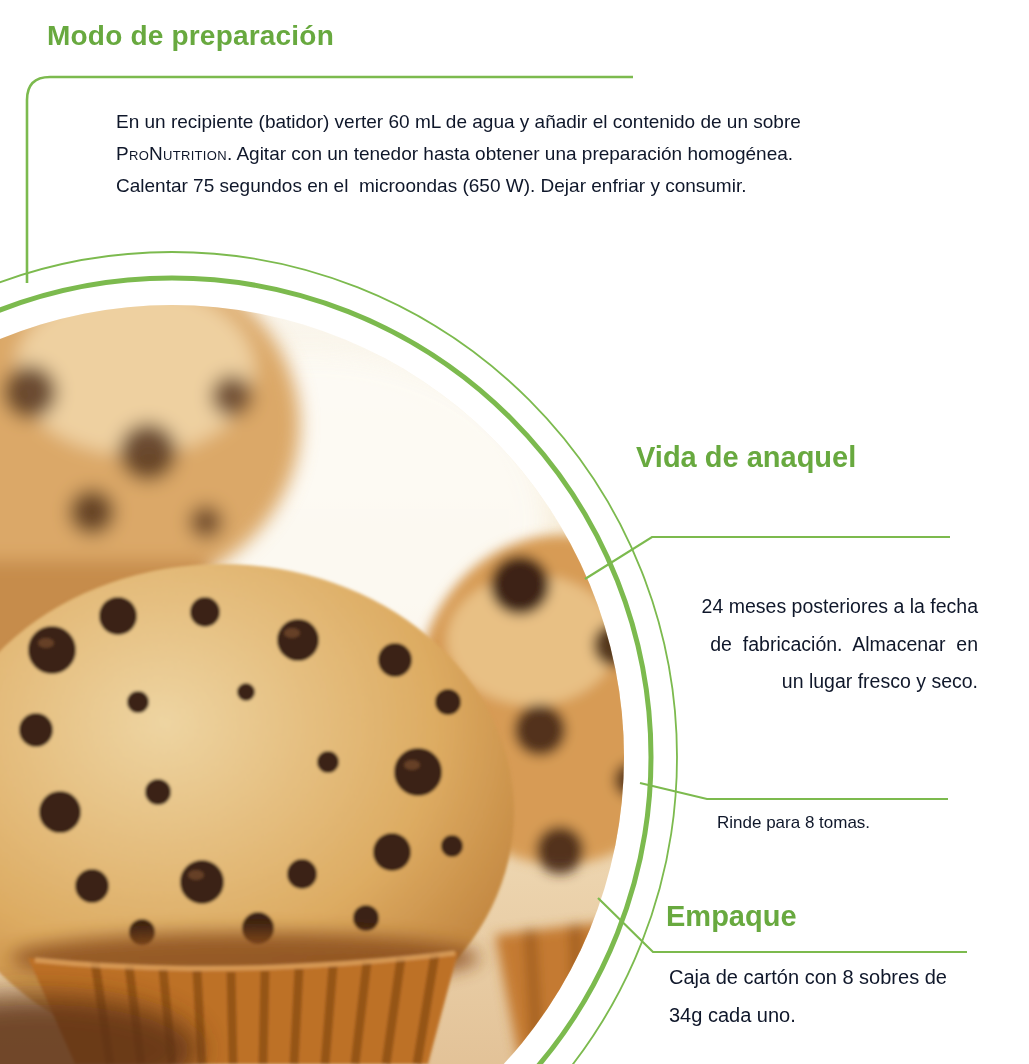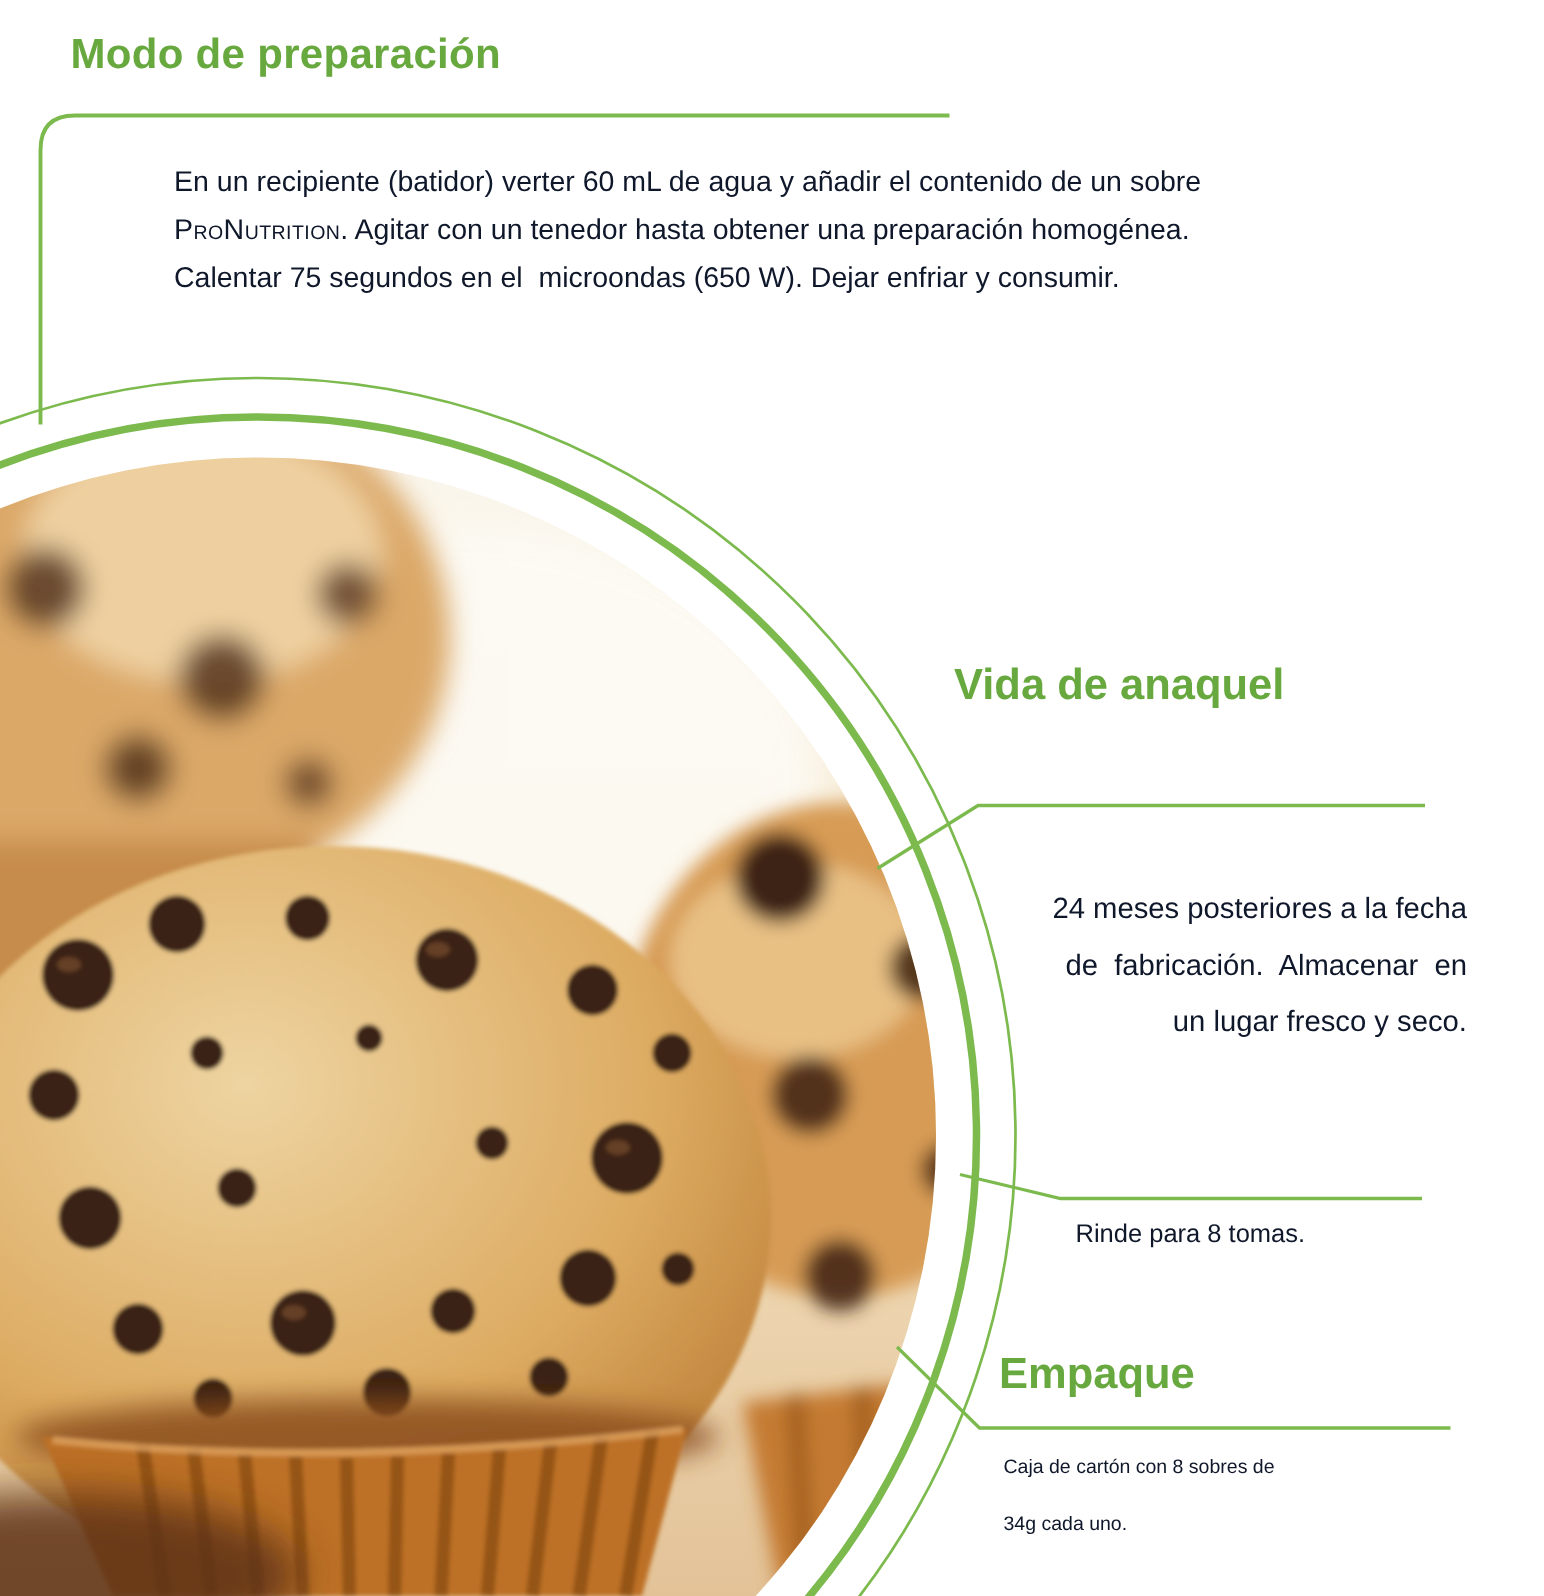--- a/index.html
+++ b/index.html
@@ -9,21 +9,21 @@
   .txt{position:absolute;color:#0f172a;}
   .heading{color:#68a93f;font-weight:700;}
   #page-title{left:47px;top:20px;font-size:28px;letter-spacing:.2px;}
   #prep-para{left:116px;top:106px;width:830px;font-size:19px;line-height:32px;white-space:pre-wrap;}
   .brand{font-variant:small-caps;letter-spacing:.3px;margin-top:48px;}
   #shelf-title{left:636px;top:438px;font-size:29px;line-height:38px;}
   #shelf-text{left:648px;top:560px;width:330px;font-size:19.5px;line-height:37.5px;text-align:right;white-space:pre-wrap;margin-top:28px;}
   #yield-title{left:716px;top:756px;font-size:29px;}
   #yield-text{left:717px;top:813px;font-size:17px;}
   #pack-title{left:666px;top:900px;font-size:29px;}
-  #pack-text{left:669px;top:959px;font-size:13px;line-height:37.5px;white-space:pre-wrap;}
+  #pack-text{left:669px;top:959px;font-size:20px;line-height:37.5px;white-space:pre-wrap;}
 </style>
 </head>
 <body>
 
 <div id="canvas">
 
   <svg id="art" width="1029" height="1064" viewBox="0 0 1029 1064" aria-hidden="true">
     <defs>
       <clipPath id="photoClip">
           <circle cx="172" cy="757" r="452"></circle>

